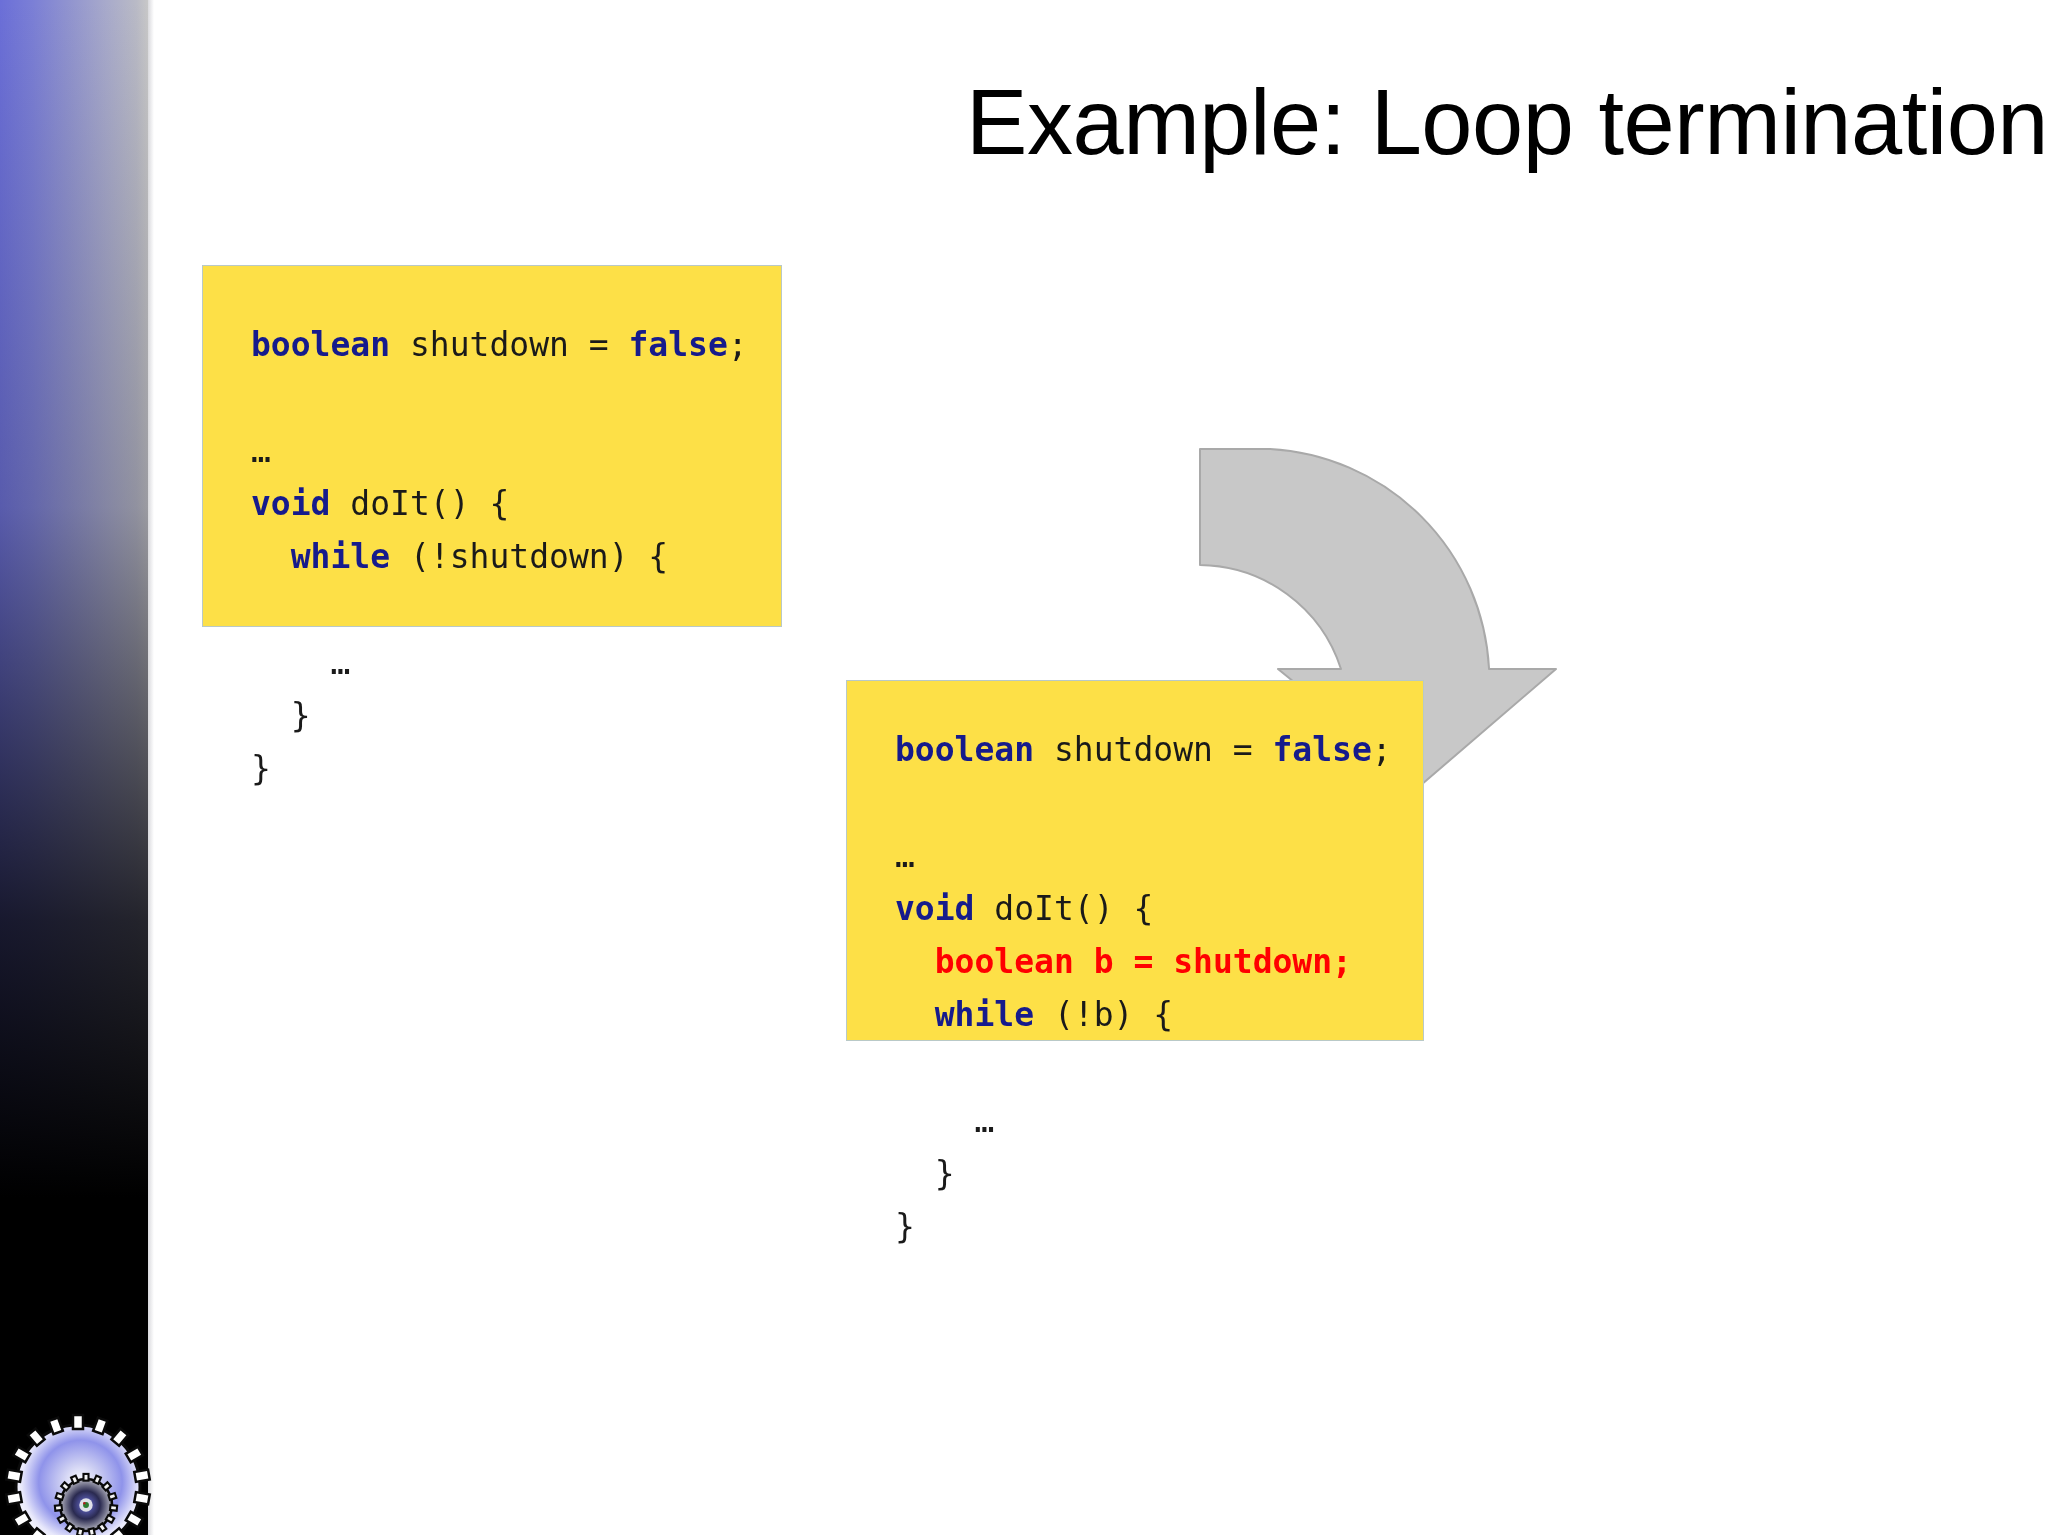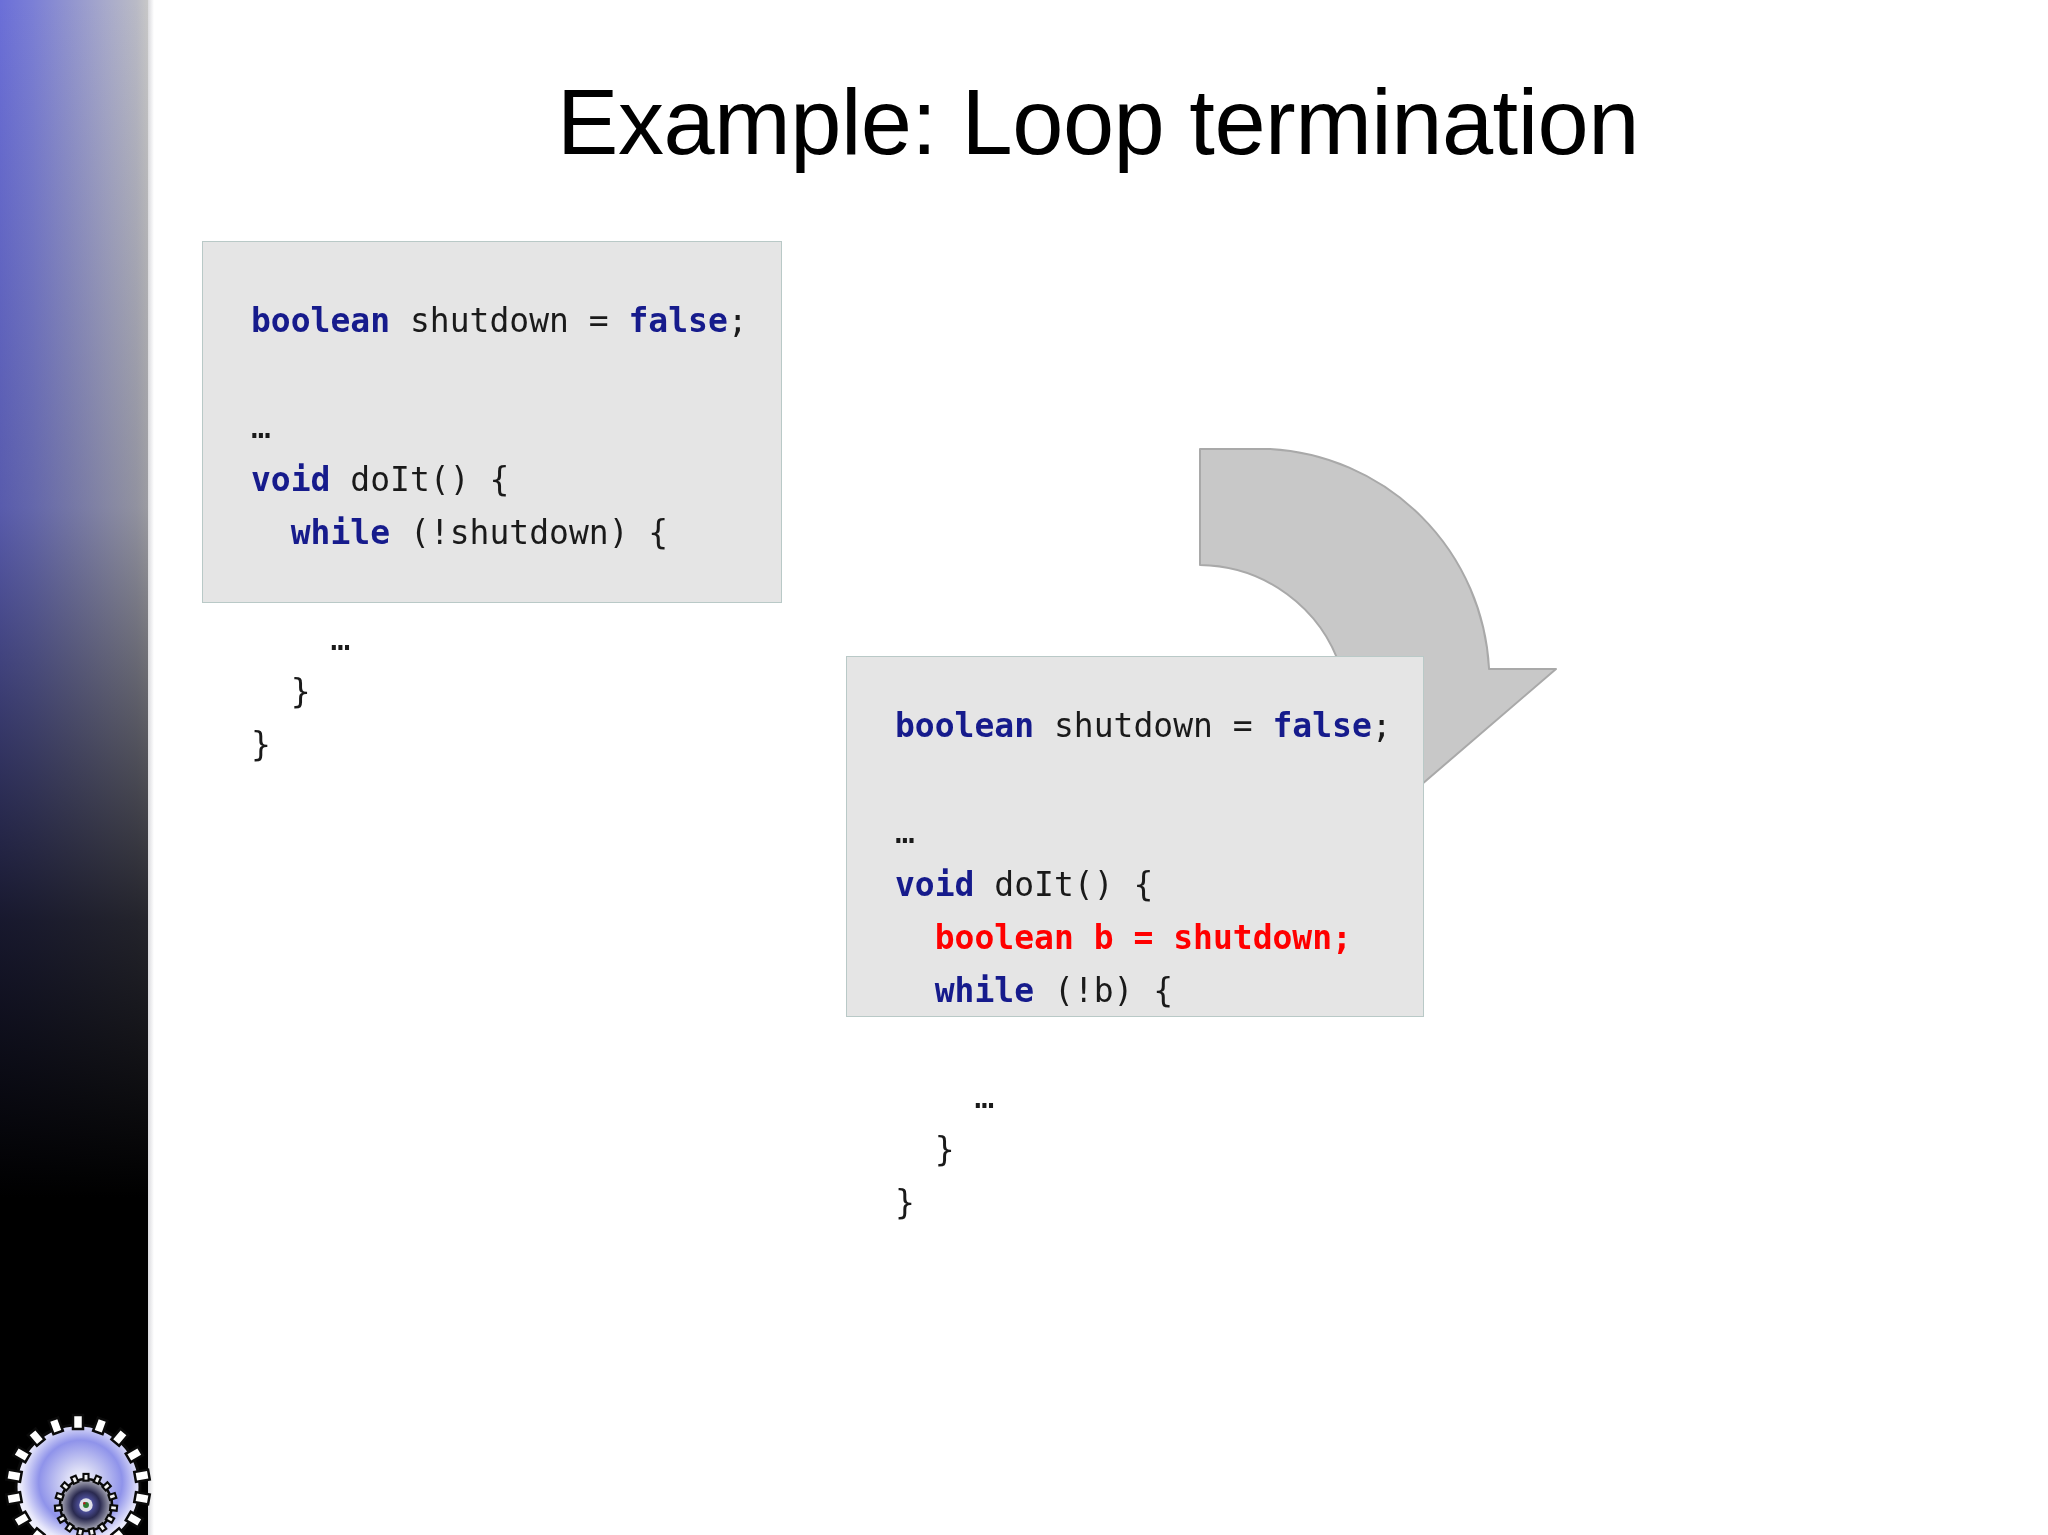--- a/index.html
+++ b/index.html
@@ -57,37 +57,38 @@
     width: 176px;
     height: 176px;
   }
 
   
   .title {
     position: absolute;
     left: 148px;
     top: 74px;
     width: 1900px;
-    text-align: center;
+    text-align: right;
     font-family: "Liberation Sans", sans-serif;
     font-size: 92px;
     line-height: 1.05;
     color: #000000;
     letter-spacing: -0.5px;
     white-space: nowrap;
   }
 
   
   .code-box {
     position: absolute;
-    background: #e5e5e5;
+    background: #fde047;
     border: 1px solid #b9c9c7;
     box-sizing: border-box;
     font-family: "DejaVu Sans Mono", "Liberation Mono", monospace;
     color: #1a1a1a;
+    margin-top: 24px;
   }
   .code-box .code {
     white-space: pre;
     margin: 0;
     font-family: "DejaVu Sans Mono", "Liberation Mono", monospace;
   }
   #code-box-before {
     left: 202px;
     top: 241px;
     width: 580px;

